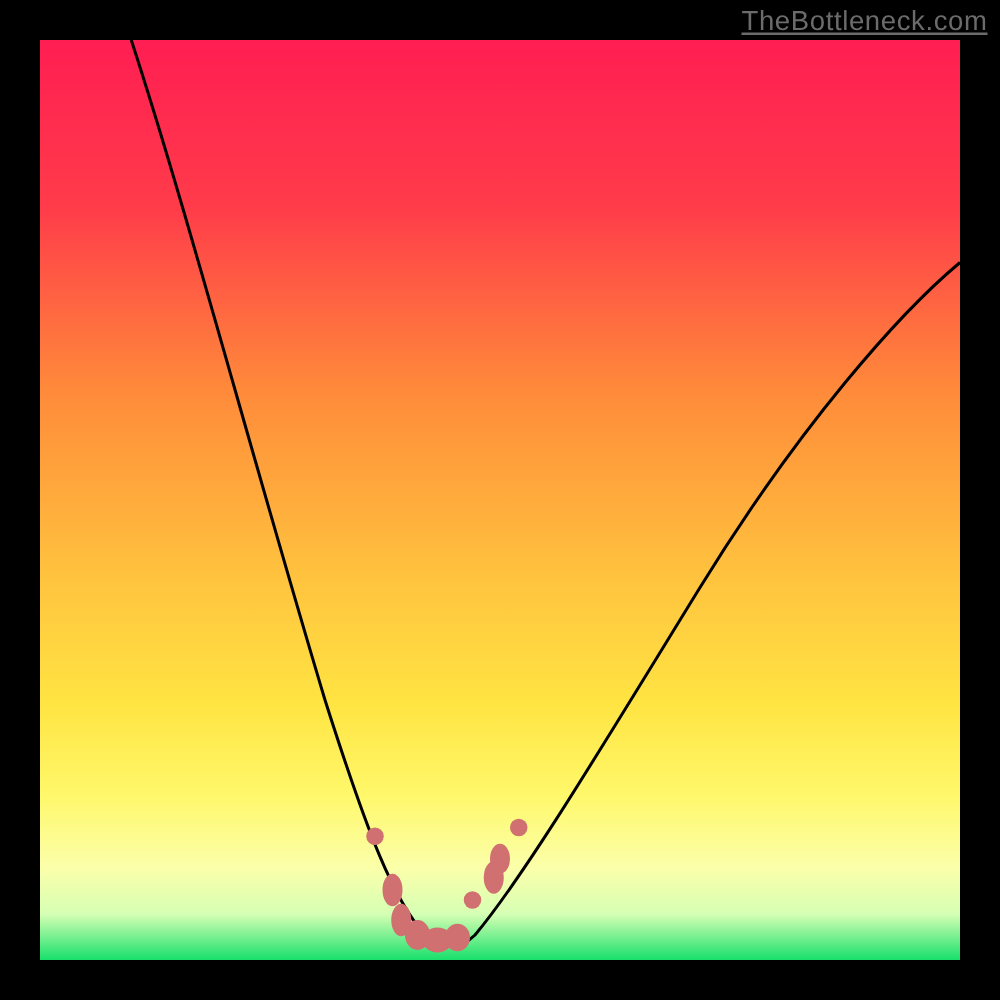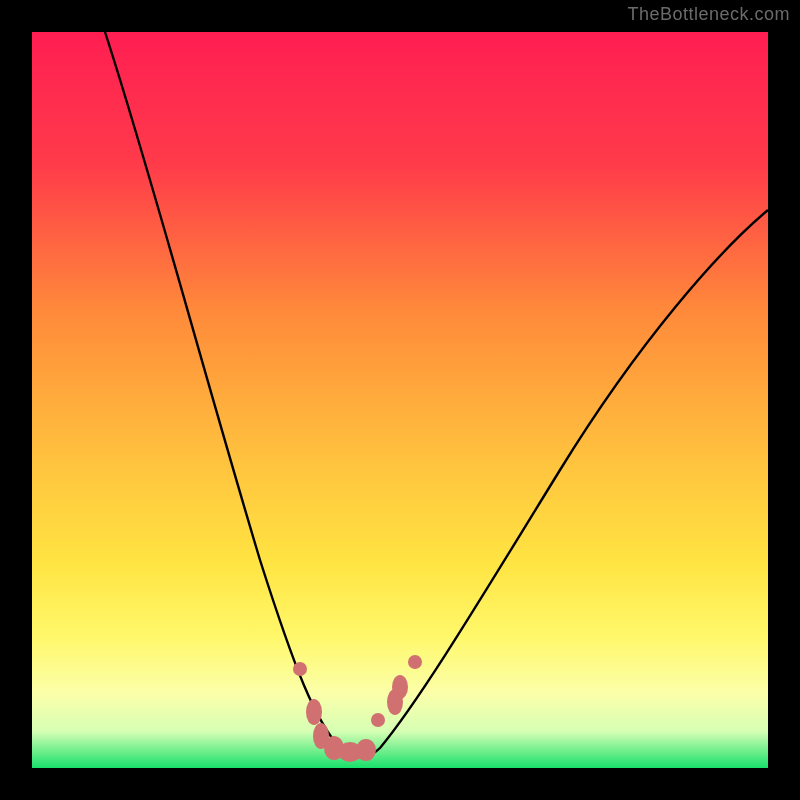--- a/index.html
+++ b/index.html
@@ -15,23 +15,24 @@
   }
   svg {
     display: block;
     width: 800px;
     height: 800px;
   }
   .watermark {
     position: absolute;
     top: 4px;
     right: 10px;
-    font-size: 18px;
+    font-size: 22px;
     color: #6b6b6b;
     letter-spacing: 0.5px;
+    text-decoration: underline;
   }
 </style>
 </head>
 <body>
 
 <div class="stage">
   <div class="watermark">TheBottleneck.com</div>
 
   <svg viewBox="0 0 800 800">
     <defs>

